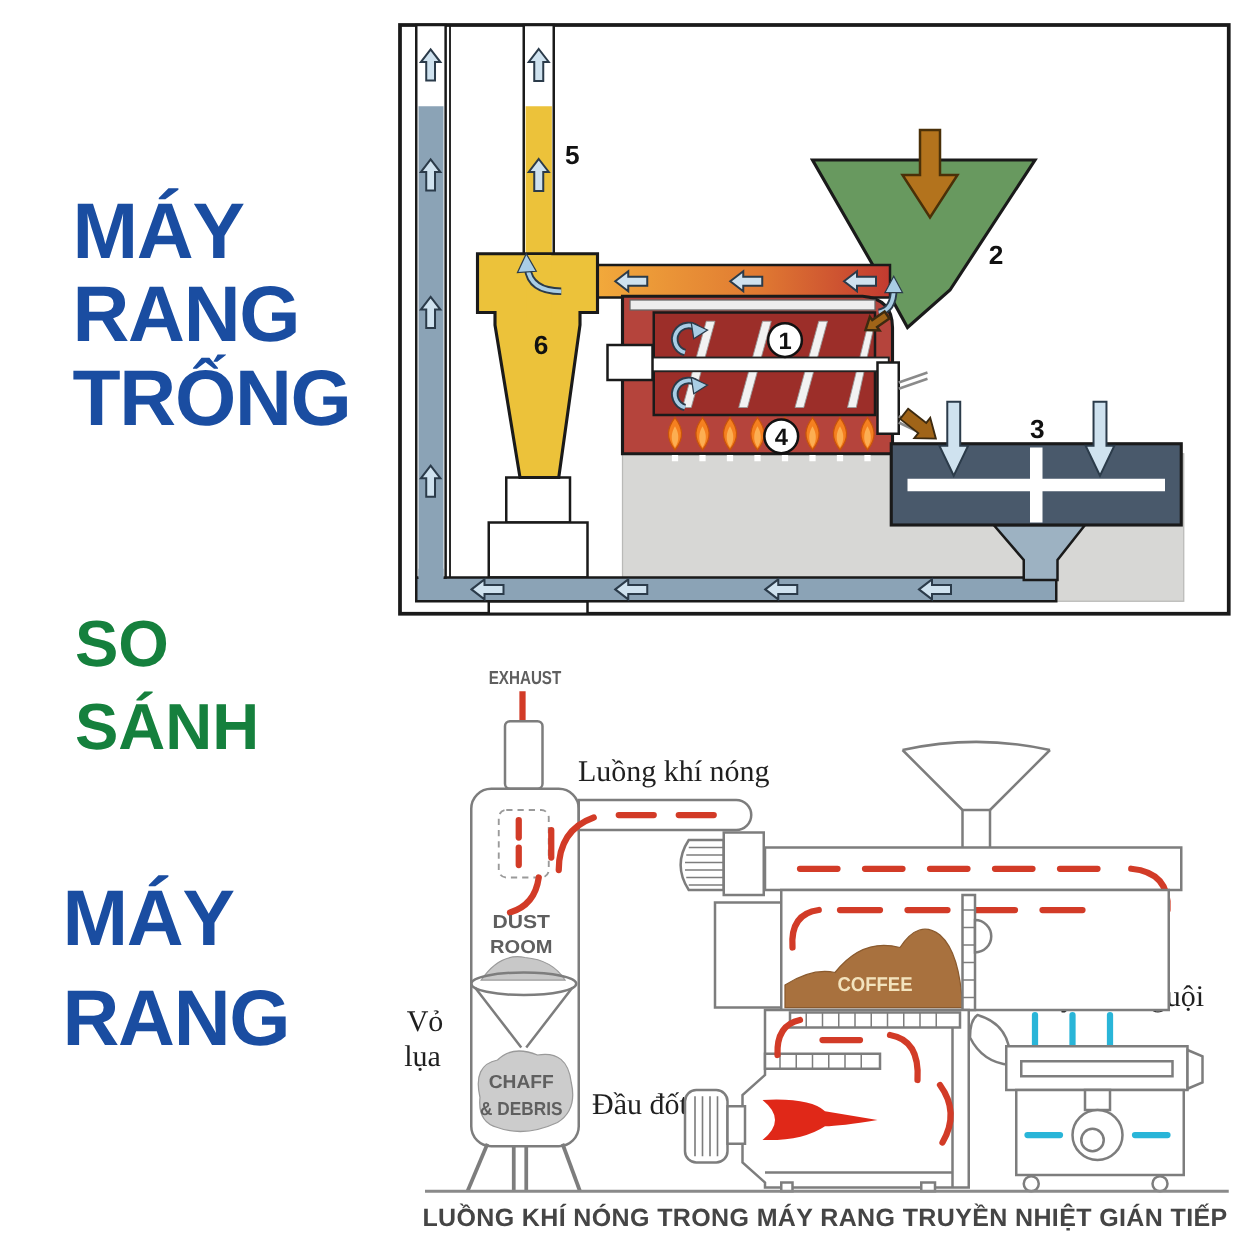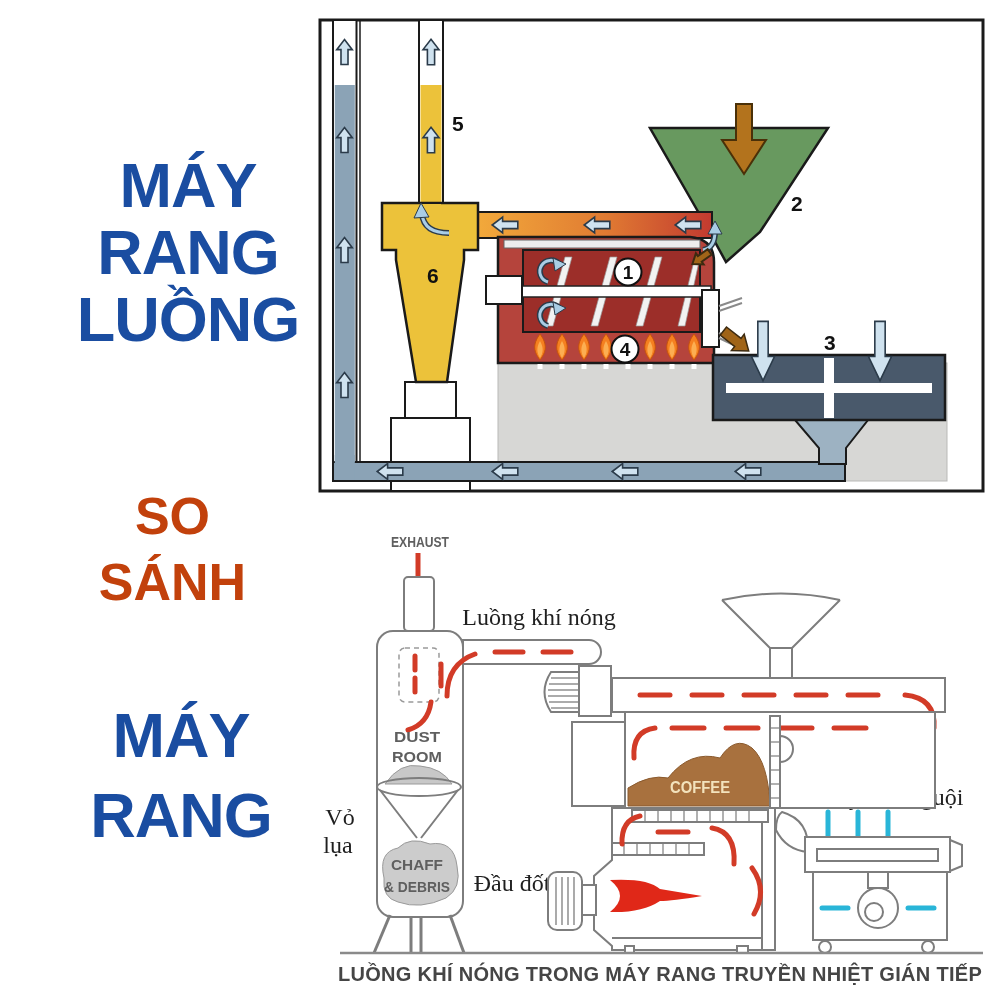--- a/index.html
+++ b/index.html
@@ -1,21 +1,21 @@
 <!DOCTYPE html>
 <html><head>
 <meta charset="utf-8">
 <style>
   html,body{margin:0;padding:0;background:#ffffff;}
   #canvas{position:relative;width:1000px;height:1000px;background:#ffffff;overflow:hidden;
           font-family:"Liberation Sans",sans-serif;}
-  .big-title{position:absolute;text-align:center;font-weight:700;letter-spacing:-1px;}
+  .big-title{position:absolute;font-weight:700;letter-spacing:-1px;}
   .big-title div{white-space:nowrap;}
   #title-top{left:58px;top:152px;width:260px;font-size:63px;line-height:67px;color:#1a4da1;}
-  #compare{left:60px;top:483px;width:225px;font-size:52px;line-height:66px;color:#c2410c;letter-spacing:0;}
+  #compare{left:60px;top:483px;width:225px;font-size:52px;line-height:66px;color:#15803d;letter-spacing:0;}
   #title-bottom{left:50px;top:695px;width:262px;font-size:63px;line-height:80px;color:#1a4da1;}
   svg text{font-family:"Liberation Sans",sans-serif;}
   .num{font-weight:700;font-size:21px;fill:#111;}
   .circnum{font-weight:700;font-size:19px;fill:#111;text-anchor:middle;}
   .flow{fill:#cfe2ef;stroke:#2b3b4a;stroke-width:1.6;}
   .ln{stroke:#7d7d7d;stroke-width:2;fill:none;}
   .lnf{stroke:#7d7d7d;stroke-width:2;fill:#ffffff;}
   .red{stroke:#d23b27;stroke-width:5;fill:none;stroke-linecap:round;}
   .cyan{stroke:#29b5d8;stroke-width:5;fill:none;stroke-linecap:round;}
   .serif{font-family:"Liberation Serif",serif;font-size:24px;fill:#1f1f1f;text-anchor:middle;}
@@ -23,21 +23,21 @@
   .caption{font-weight:700;fill:#454545;font-size:20px;letter-spacing:.3px;text-anchor:middle;}
 </style>
 </head>
 <body>
 
 <div id="canvas">
 
   <div id="title-top" class="big-title">
     <div>MÁY</div>
     <div>RANG</div>
-    <div>LUỒNG</div>
+    <div>TRỐNG</div>
   </div>
   <div id="compare" class="big-title">
     <div>SO</div>
     <div>SÁNH</div>
   </div>
   <div id="title-bottom" class="big-title">
     <div>MÁY</div>
     <div>RANG</div>
   </div>
 

